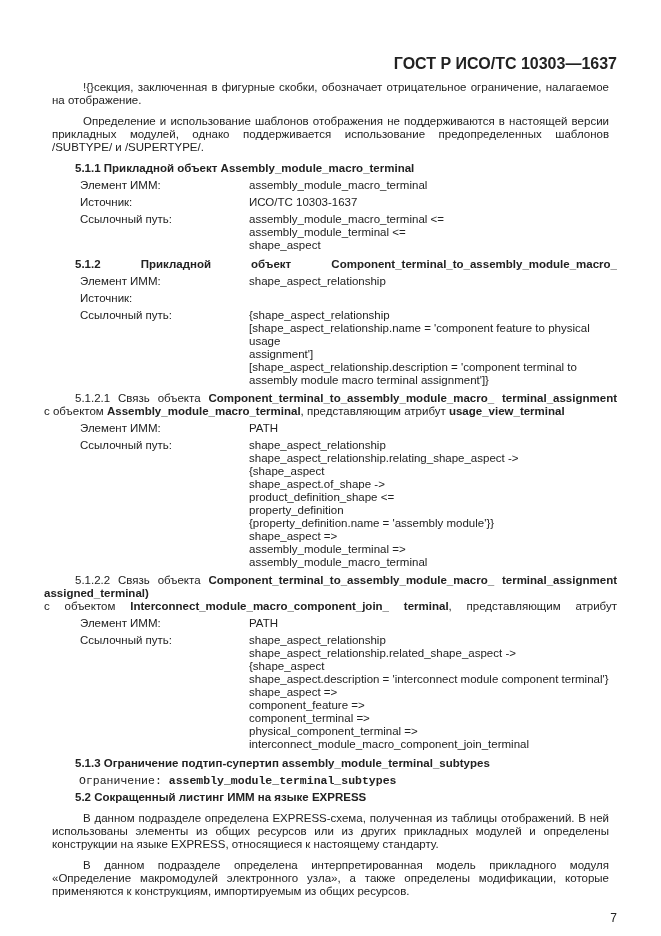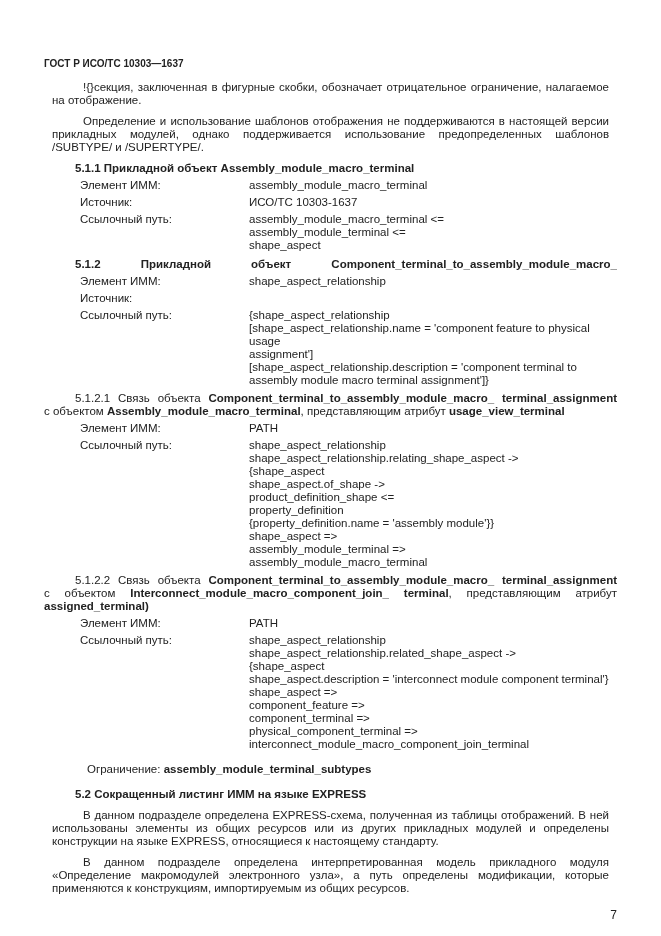--- a/index.html
+++ b/index.html
@@ -10,22 +10,23 @@
     box-sizing: border-box;
     background: #ffffff;
     padding: 57px 44px 0 44px;
     font-family: "Liberation Sans", sans-serif;
     font-size: 11.5px;
     line-height: 13px;
     color: #222222;
     overflow: hidden;
   }
   .doc-header {
+    text-align: right;
     font-weight: bold;
-    font-size: 10px;
+    font-size: 16px;
     margin: 0 0 11px 0;
   }
   p.para {
     margin: 8px;
     text-align: justify;
     text-indent: 31px;
   }
   .heading {
     font-weight: bold;
     margin: 2px 0 0 0;
@@ -41,21 +42,21 @@
   .kv-row {
     display: grid;
     grid-template-columns: 133px 1fr;
     align-items: start;
     margin-top: 4px;
     gap: 36px;
   }
   .kv-label { display: block; }
   .kv-value { display: block; }
   .lines { white-space: pre-line; }
-  .constraint-line { margin: 12px; padding-left: 31px; }
+  .constraint-line { margin: 4px; padding-left: 31px; font-family: Liberation Mono, monospace; }
   .constraint-line b { font-weight: bold; }
   .page-number {
     text-align: right;
     font-size: 12px;
     margin-top: 14px;
   }
 </style>
 </head>
 <body>
 
@@ -124,43 +125,44 @@
 property_definition
 {property_definition.name = 'assembly module'}}
 shape_aspect =&gt;
 assembly_module_terminal =&gt;
 assembly_module_macro_terminal</span>
     </div>
   </div>
 
   <div class="hmixed">
     <span class="hline first just"><span>5.1.2.2 Связь объекта </span><b>Component_terminal_to_assembly_module_macro_ terminal_assignment</b></span>
+    <span class="hline"><b>assigned_terminal)</b></span>
     <span class="hline just"><span>с объектом </span><b>Interconnect_module_macro_component_join_ terminal</b><span>, представляющим атрибут</span></span>
-    <span class="hline"><b>assigned_terminal)</b></span>
   </div>
   <div class="kv">
     <div class="kv-row">
       <span class="kv-label">Элемент ИММ:</span>
       <span class="kv-value">PATH</span>
     </div>
     <div class="kv-row">
       <span class="kv-label">Ссылочный путь:</span>
       <span class="kv-value lines">shape_aspect_relationship
 shape_aspect_relationship.related_shape_aspect -&gt;
 {shape_aspect
 shape_aspect.description = 'interconnect module component terminal'}
 shape_aspect =&gt;
 component_feature =&gt;
 component_terminal =&gt;
 physical_component_terminal =&gt;
 interconnect_module_macro_component_join_terminal</span>
     </div>
   </div>
 
+  <p class="heading subheading">5.1.3 Ограничение подтип-супертип assembly_module_terminal_subtypes</p>
   <p class="constraint-line"><span>Ограничение:</span><span> </span><b>assembly_module_terminal_subtypes</b></p>
 
   <p class="heading">5.2 Сокращенный листинг ИММ на языке EXPRESS</p>
   <p class="para">В данном подразделе определена EXPRESS-схема, полученная из таблицы отображений. В ней использованы элементы из общих ресурсов или из других прикладных модулей и определены конструкции на языке EXPRESS, относящиеся к настоящему стандарту.</p>
-  <p class="para">В данном подразделе определена интерпретированная модель прикладного модуля «Определение макромодулей электронного узла», а путь определены модификации, которые применяются к конструкциям, импортируемым из общих ресурсов.</p>
+  <p class="para">В данном подразделе определена интерпретированная модель прикладного модуля «Определение макромодулей электронного узла», а также определены модификации, которые применяются к конструкциям, импортируемым из общих ресурсов.</p>
 
   <div class="page-number">7</div>
 
 </div>
 
 </body></html>

